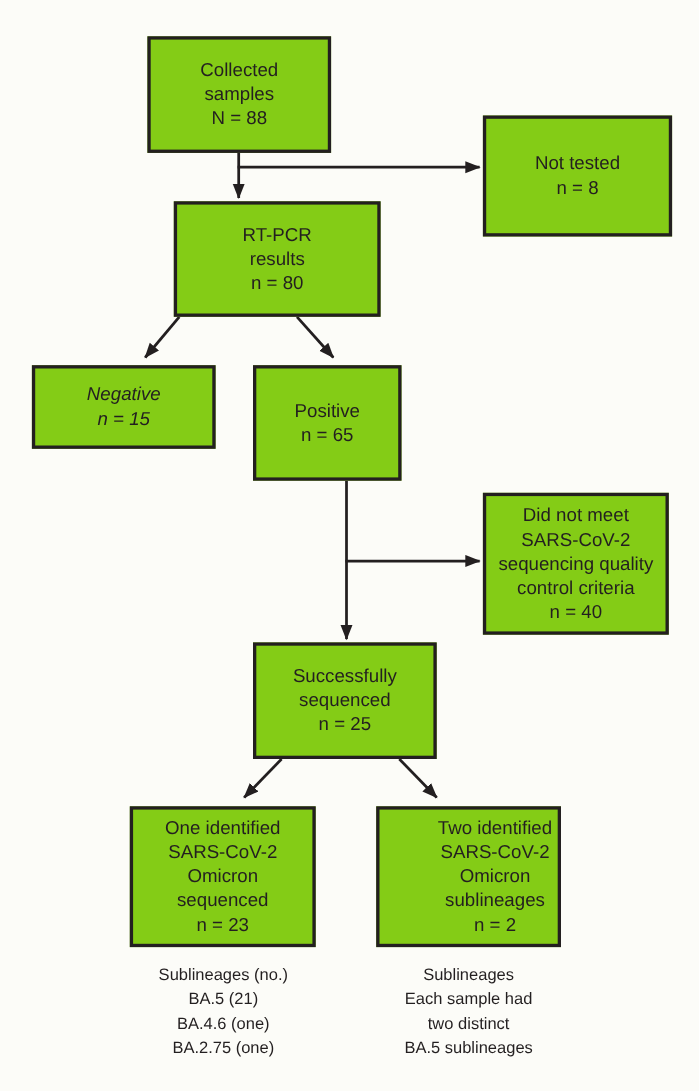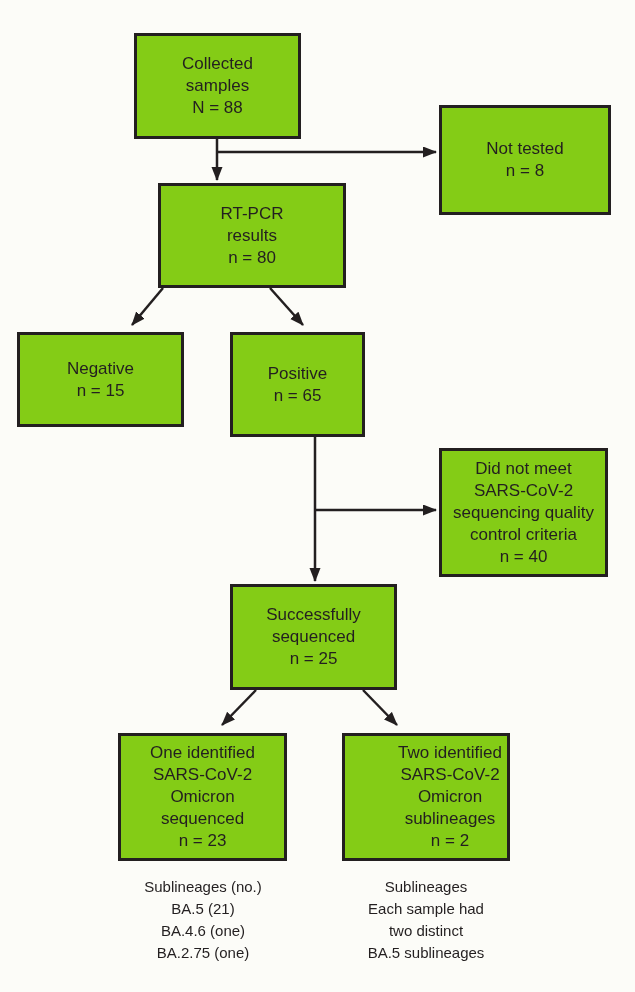--- a/index.html
+++ b/index.html
@@ -41,21 +41,21 @@
     text-align: center;
     font-size: 15px;
     line-height: 22px;
   }
   .note span { display: block; white-space: nowrap; }
 
   
   #b-collected   { left: 134px; top: 33px;  width: 167px; height: 106px; }
   #b-nottested   { left: 439px; top: 105px; width: 172px; height: 110px; }
   #b-rtpcr       { left: 134px; top: 183px; width: 188px; height: 105px; margin-left: 24px; }
-  #b-negative    { left: 17px;  top: 332px; width: 167px; height: 95px; }
+  #b-negative    { left: 29px;  top: 332px; width: 167px; height: 76px; font-style: italic; }
   #b-positive    { left: 230px; top: 332px; width: 135px; height: 105px; }
   #b-didnotmeet  { left: 439px; top: 448px; width: 169px; height: 129px; }
   #b-sequenced   { left: 230px; top: 584px; width: 167px; height: 106px; }
   #b-onesub      { left: 118px; top: 733px; width: 169px; height: 128px; }
   #b-twosub      { left: 342px; top: 733px; width: 168px; height: 128px; padding-left: 48px; }
   #note-left     { left: 110px; top: 876px; width: 186px; }
   #note-right    { left: 330px; top: 876px; width: 192px; }
 </style>
 </head>
 <body>

